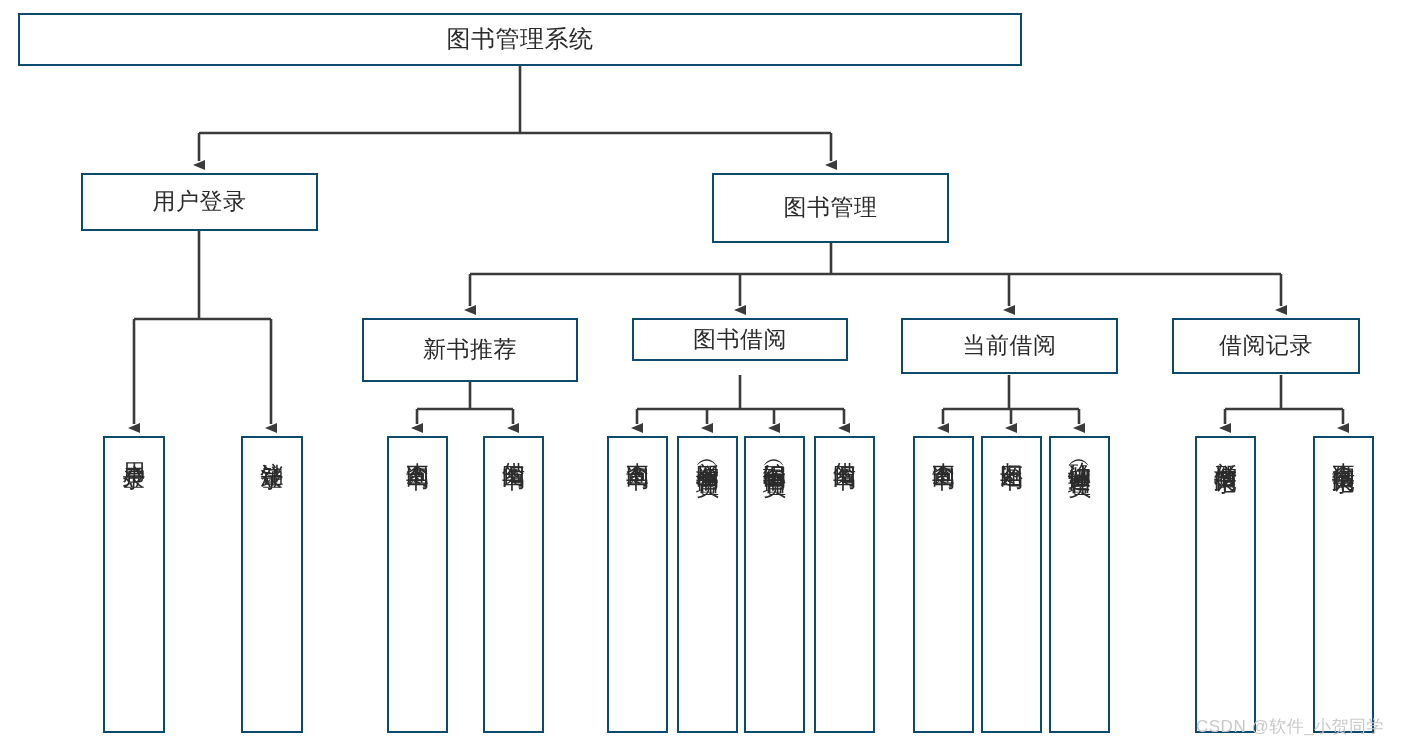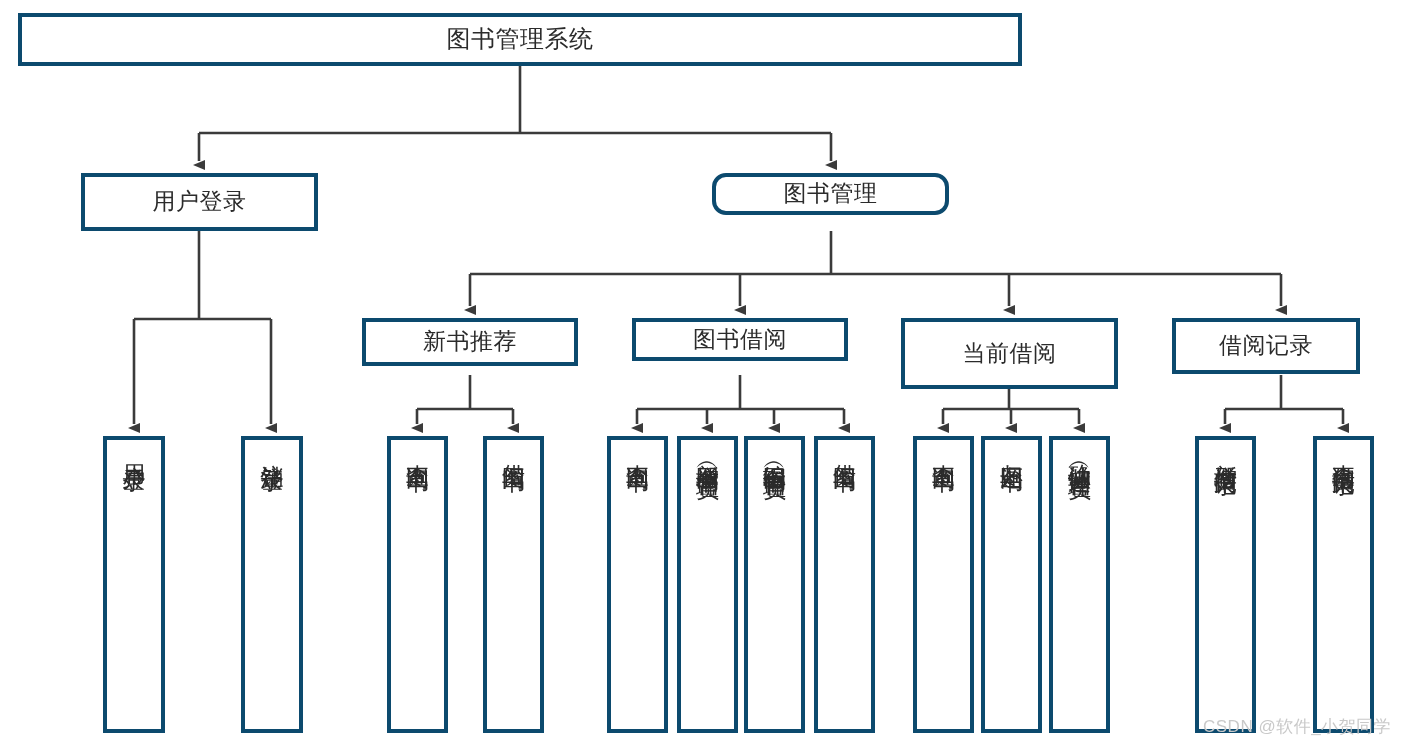--- a/index.html
+++ b/index.html
@@ -23,21 +23,21 @@
     left: 0;
     top: 0;
     width: 1405px;
     height: 747px;
     pointer-events: none;
   }
   .node {
     position: absolute;
     box-sizing: border-box;
     background: #ffffff;
-    border: 4px solid #0c4a6e;
+    border: 2px solid #0c4a6e;
     display: flex;
     align-items: center;
     justify-content: center;
     color: #2b2b2b;
     z-index: 2;
   }
   .node-label {
     display: block;
     text-align: center;
     line-height: 1.18;
@@ -127,33 +127,33 @@
   </svg>
 
   <div class="node horiz root" style="left:18px; top:13px; width:1004px; height:53px;">
     <span class="node-label">图书管理系统</span>
   </div>
 
   <div class="node horiz" style="left:81px; top:173px; width:237px; height:58px;">
     <span class="node-label">用户登录</span>
   </div>
 
-  <div class="node horiz" style="left:712px; top:173px; width:237px; height:42px;border-radius:14px;">
+  <div class="node horiz" style="left:712px; top:173px; width:237px; height:70px;">
     <span class="node-label">图书管理</span>
   </div>
 
-  <div class="node horiz" style="left:362px; top:318px; width:216px; height:48px;">
+  <div class="node horiz" style="left:362px; top:318px; width:216px; height:64px;">
     <span class="node-label">新书推荐</span>
   </div>
 
   <div class="node horiz" style="left:632px; top:318px; width:216px; height:43px;">
     <span class="node-label">图书借阅</span>
   </div>
 
-  <div class="node horiz" style="left:901px; top:318px; width:217px; height:71px;">
+  <div class="node horiz" style="left:901px; top:318px; width:217px; height:56px;">
     <span class="node-label">当前借阅</span>
   </div>
 
   <div class="node horiz" style="left:1172px; top:318px; width:188px; height:56px;">
     <span class="node-label">借阅记录</span>
   </div>
 
   <div class="node vert" style="left:103px; top:436px; width:62px; height:297px;">
     <span class="node-label">用户登录</span>
   </div>
@@ -199,15 +199,15 @@
   </div>
 
   <div class="node vert" style="left:1195px; top:436px; width:61px; height:297px;">
     <span class="node-label">新增借阅记录</span>
   </div>
 
   <div class="node vert" style="left:1313px; top:436px; width:61px; height:297px;">
     <span class="node-label">查询借阅记录</span>
   </div>
 
-  <div class="watermark" style="left:1196px; top:715px;padding-left:7px;">CSDN @软件_小贺同学</div>
+  <div class="watermark" style="left:1196px; top:715px;">CSDN @软件_小贺同学</div>
 
 </div>
 
 </body></html>

